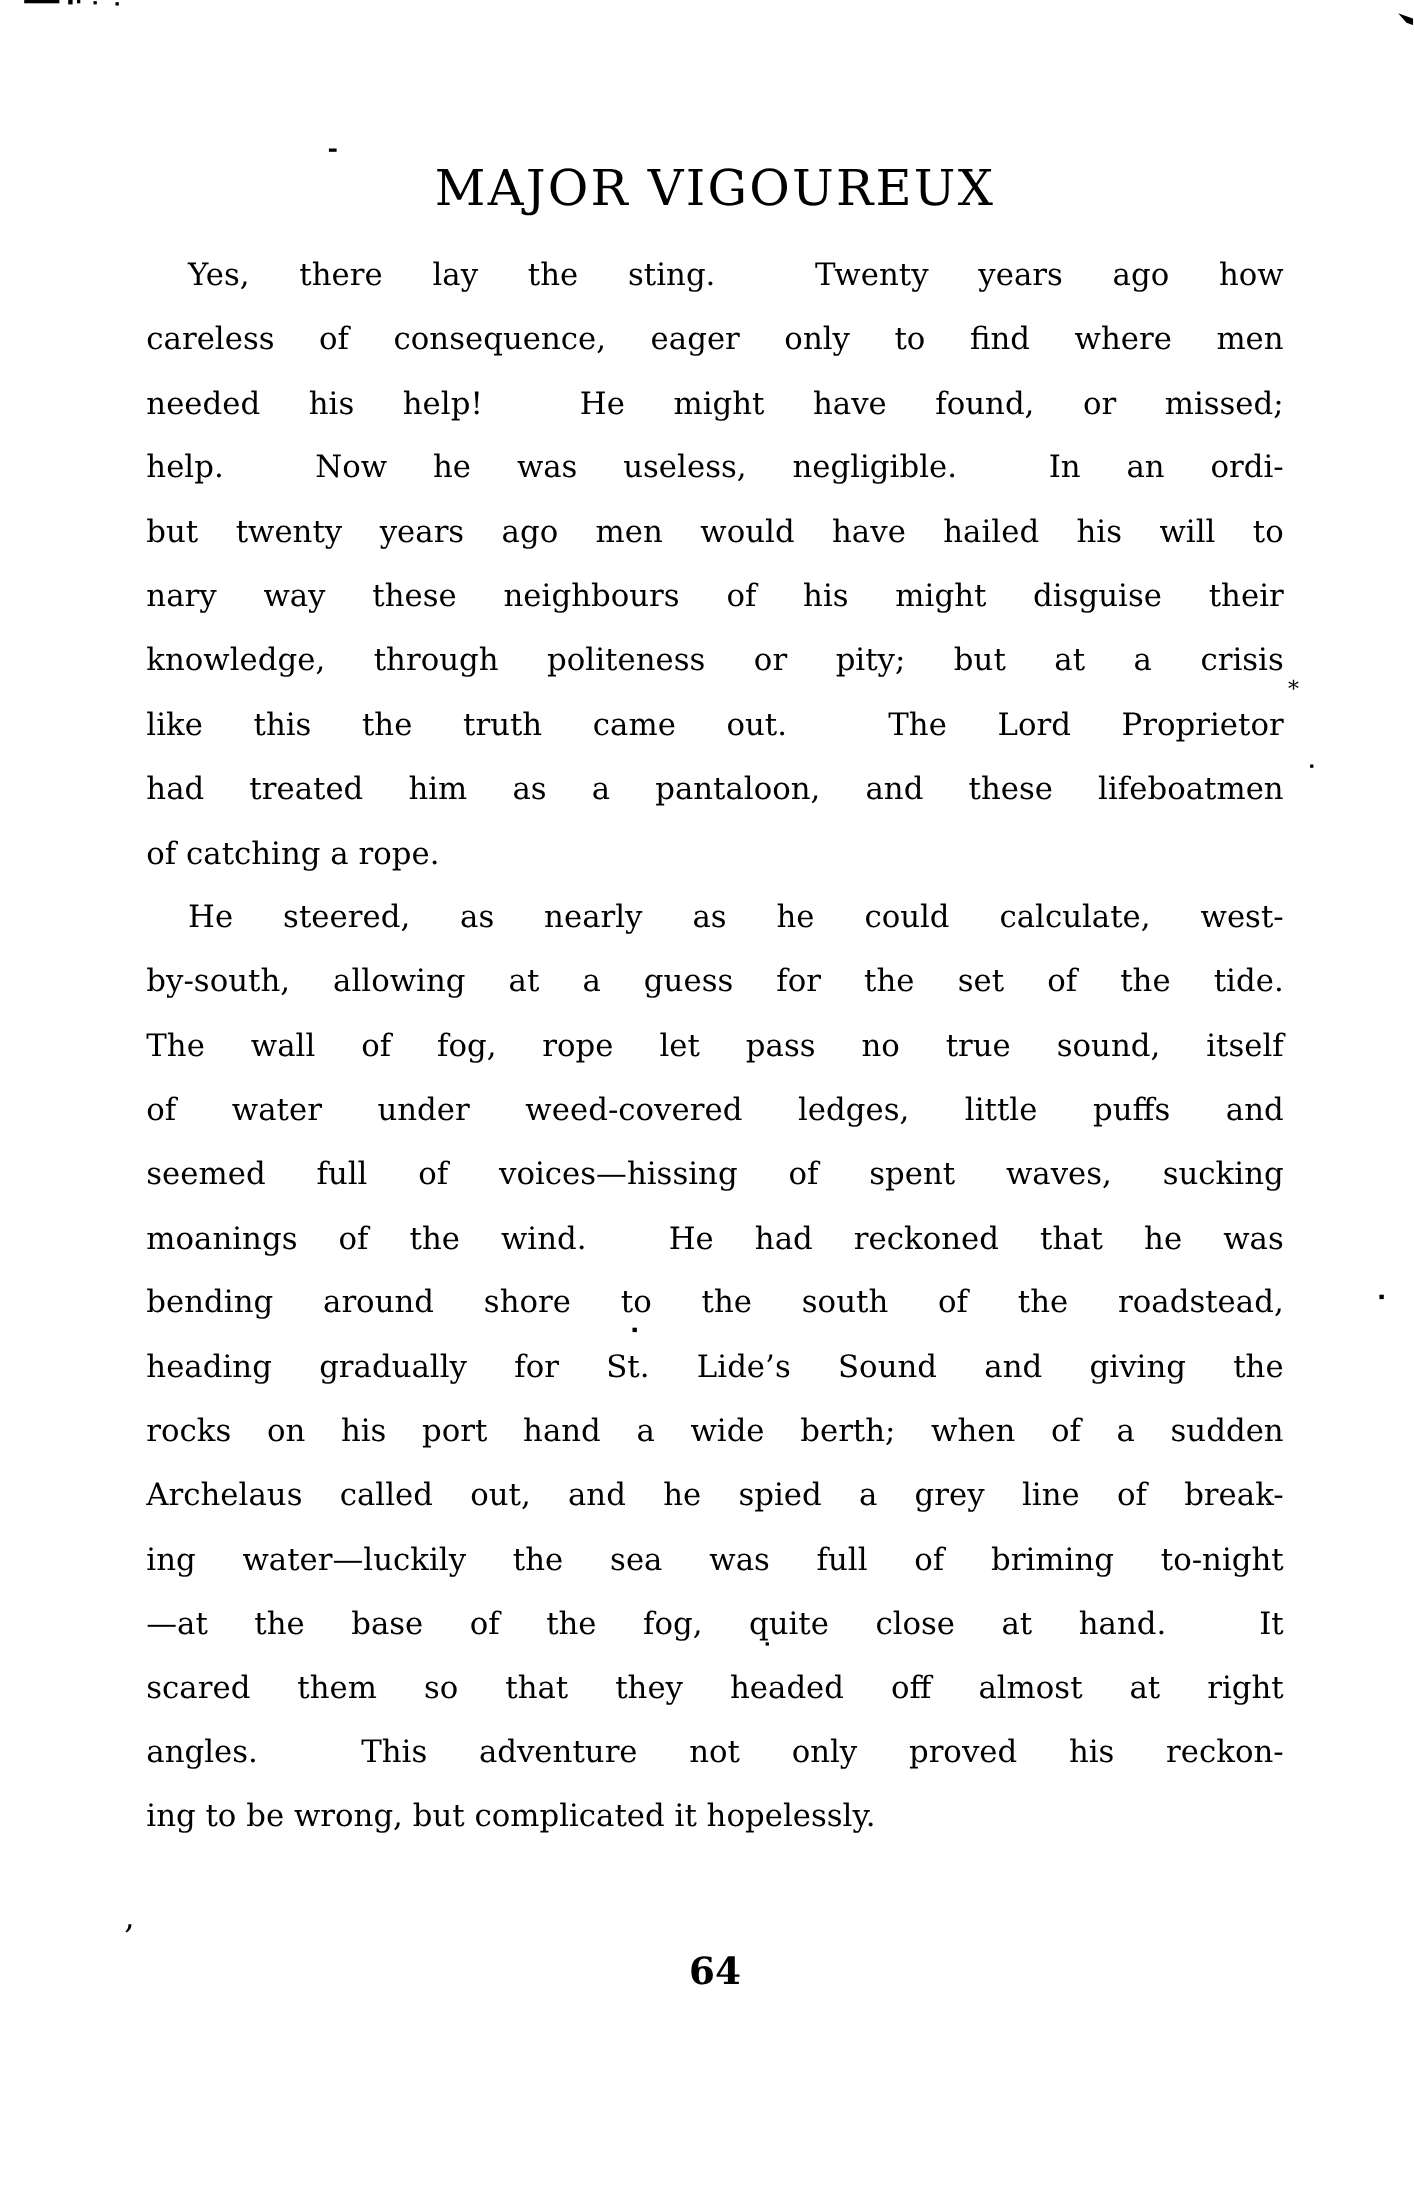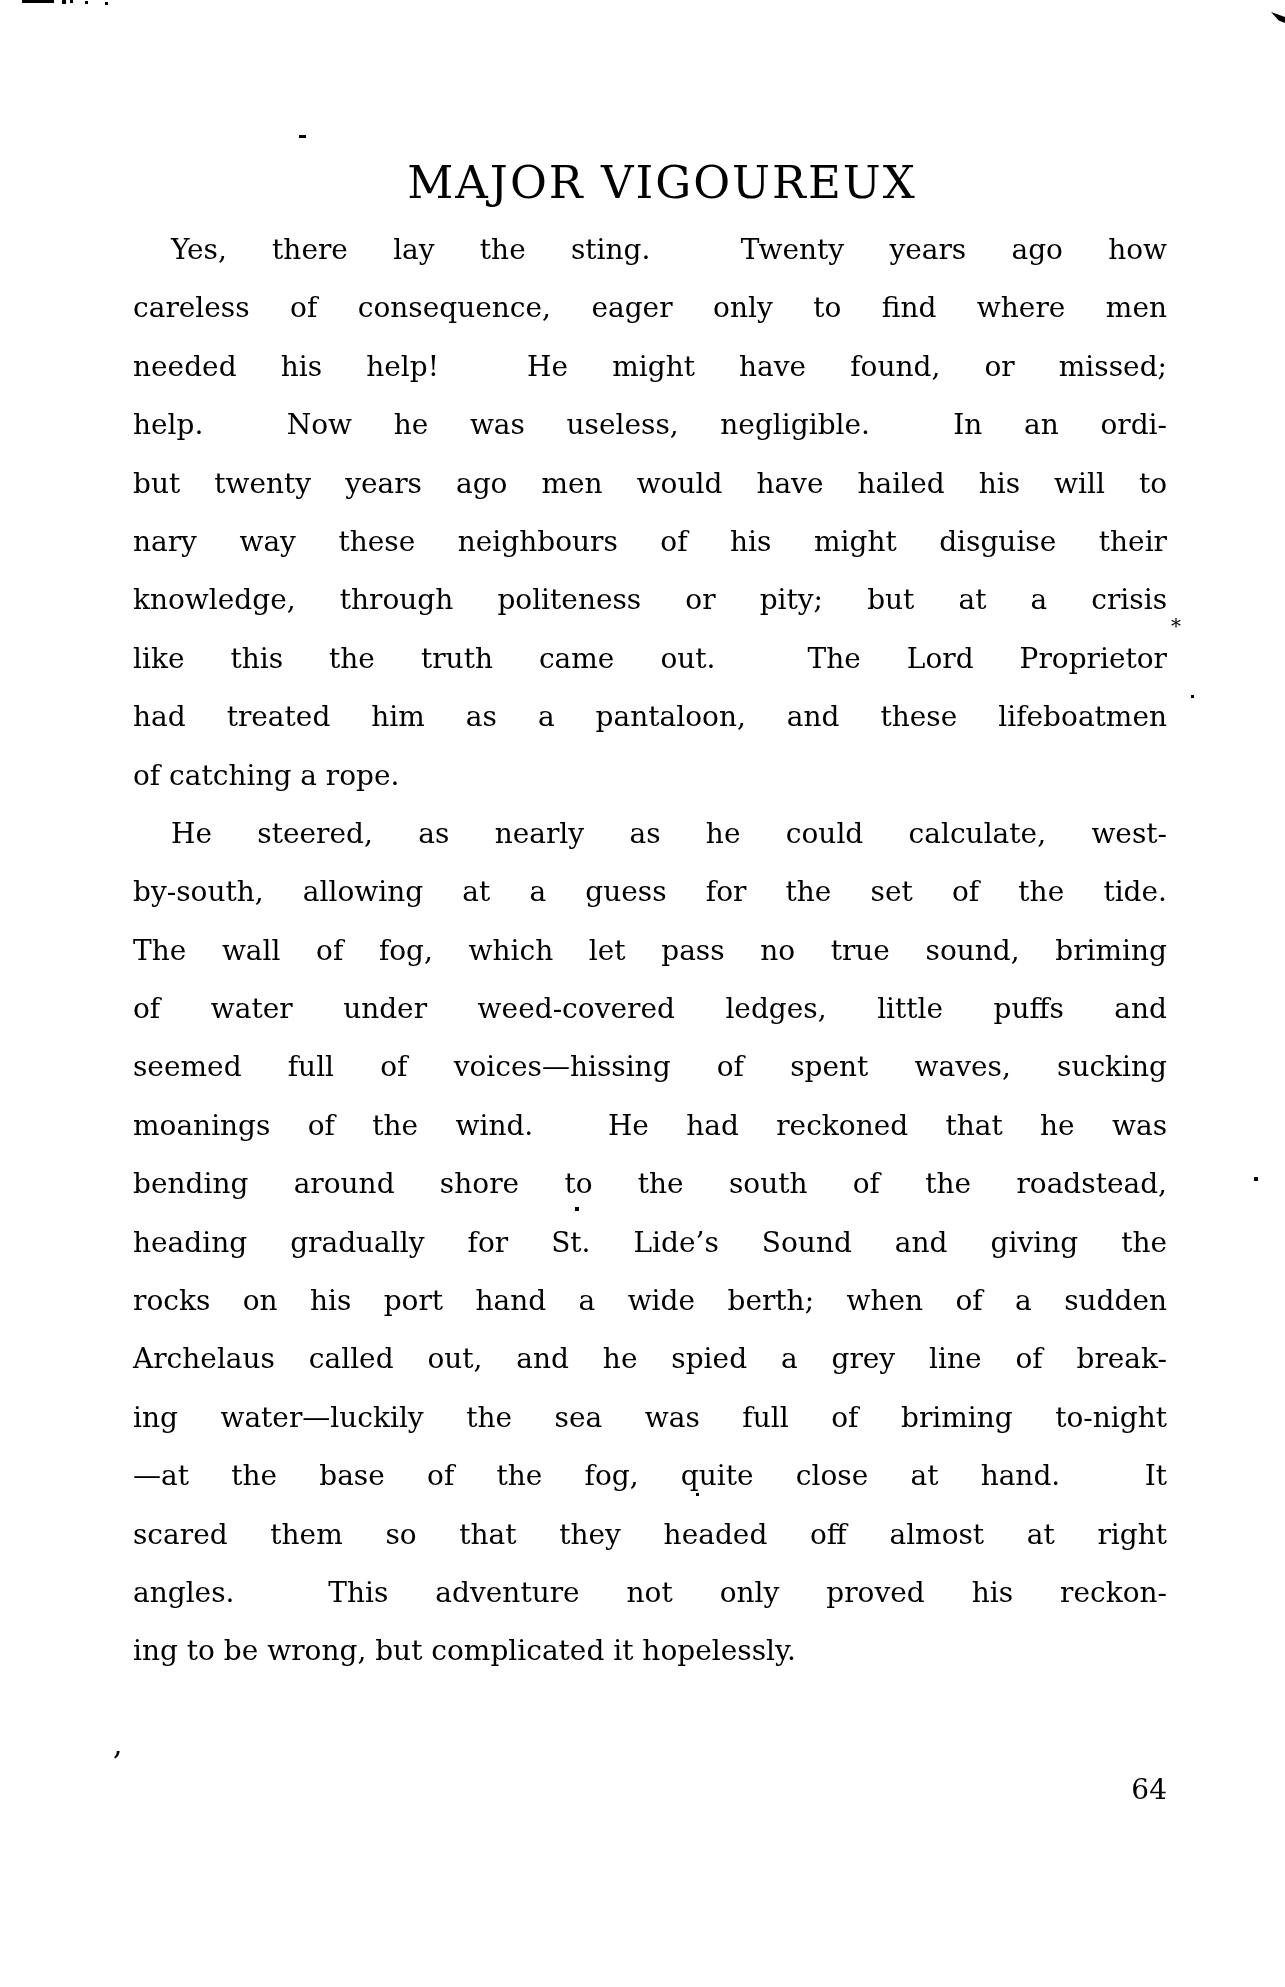--- a/index.html
+++ b/index.html
@@ -14,21 +14,21 @@
     background: #ffffff;
     overflow: hidden;
     font-family: "DejaVu Serif", "Liberation Serif", serif;
     color: #000;
   }
   .title {
     position: absolute;
     left: 133px;
     top: 148px;
     width: 1034px;
-    margin: 12px;
+    margin: 0;
     text-align: center;
     font-size: 45px;
     font-weight: normal;
     letter-spacing: 2px;
     line-height: 1;
     white-space: pre;
   }
   .textblock {
     position: absolute;
     left: 133px;
@@ -48,23 +48,24 @@
   .line.endline {
     text-align: right;
     text-align-last: left;
     -moz-text-align-last: left;
   }
   .page-number {
     position: absolute;
     left: 133px;
     top: 1773px;
     width: 1034px;
-    text-align: right;
-    font-size: 28px;
+    text-align: center;
+    font-size: 34px;
     line-height: 1.2;
+    font-weight: bold;
   }
   .margin-mark {
     position: absolute;
     left: 1171px;
     top: 616px;
     font-size: 20px;
     line-height: 1;
     letter-spacing: 1px;
   }
   .stray-comma {
@@ -101,21 +102,21 @@
       <div class="line">needed his help!  He might have found, or missed;</div>
       <div class="line">help.  Now he was useless, negligible.  In an ordi-</div>
       <div class="line">but twenty years ago men would have hailed his will to</div>
       <div class="line">nary way these neighbours of his might disguise their</div>
       <div class="line">knowledge, through politeness or pity; but at a crisis</div>
       <div class="line">like this the truth came out.  The Lord Proprietor</div>
       <div class="line">had treated him as a pantaloon, and these lifeboatmen</div>
       <div class="line endline">of catching a rope.</div>
       <div class="line indent">He steered, as nearly as he could calculate, west-</div>
       <div class="line">by-south, allowing at a guess for the set of the tide.</div>
-      <div class="line">The wall of fog, which let pass no true sound, briming</div>
+      <div class="line">The wall of fog, rope let pass no true sound, itself</div>
       <div class="line">of water under weed-covered ledges, little puffs and</div>
       <div class="line">seemed full of voices—hissing of spent waves, sucking</div>
       <div class="line">moanings of the wind.  He had reckoned that he was</div>
       <div class="line">bending around shore to the south of the roadstead,</div>
       <div class="line">heading gradually for St. Lide’s Sound and giving the</div>
       <div class="line">rocks on his port hand a wide berth; when of a sudden</div>
       <div class="line">Archelaus called out, and he spied a grey line of break-</div>
       <div class="line">ing water—luckily the sea was full of briming to-night</div>
       <div class="line">—at the base of the fog, quite close at hand.  It</div>
       <div class="line">scared them so that they headed off almost at right</div>

